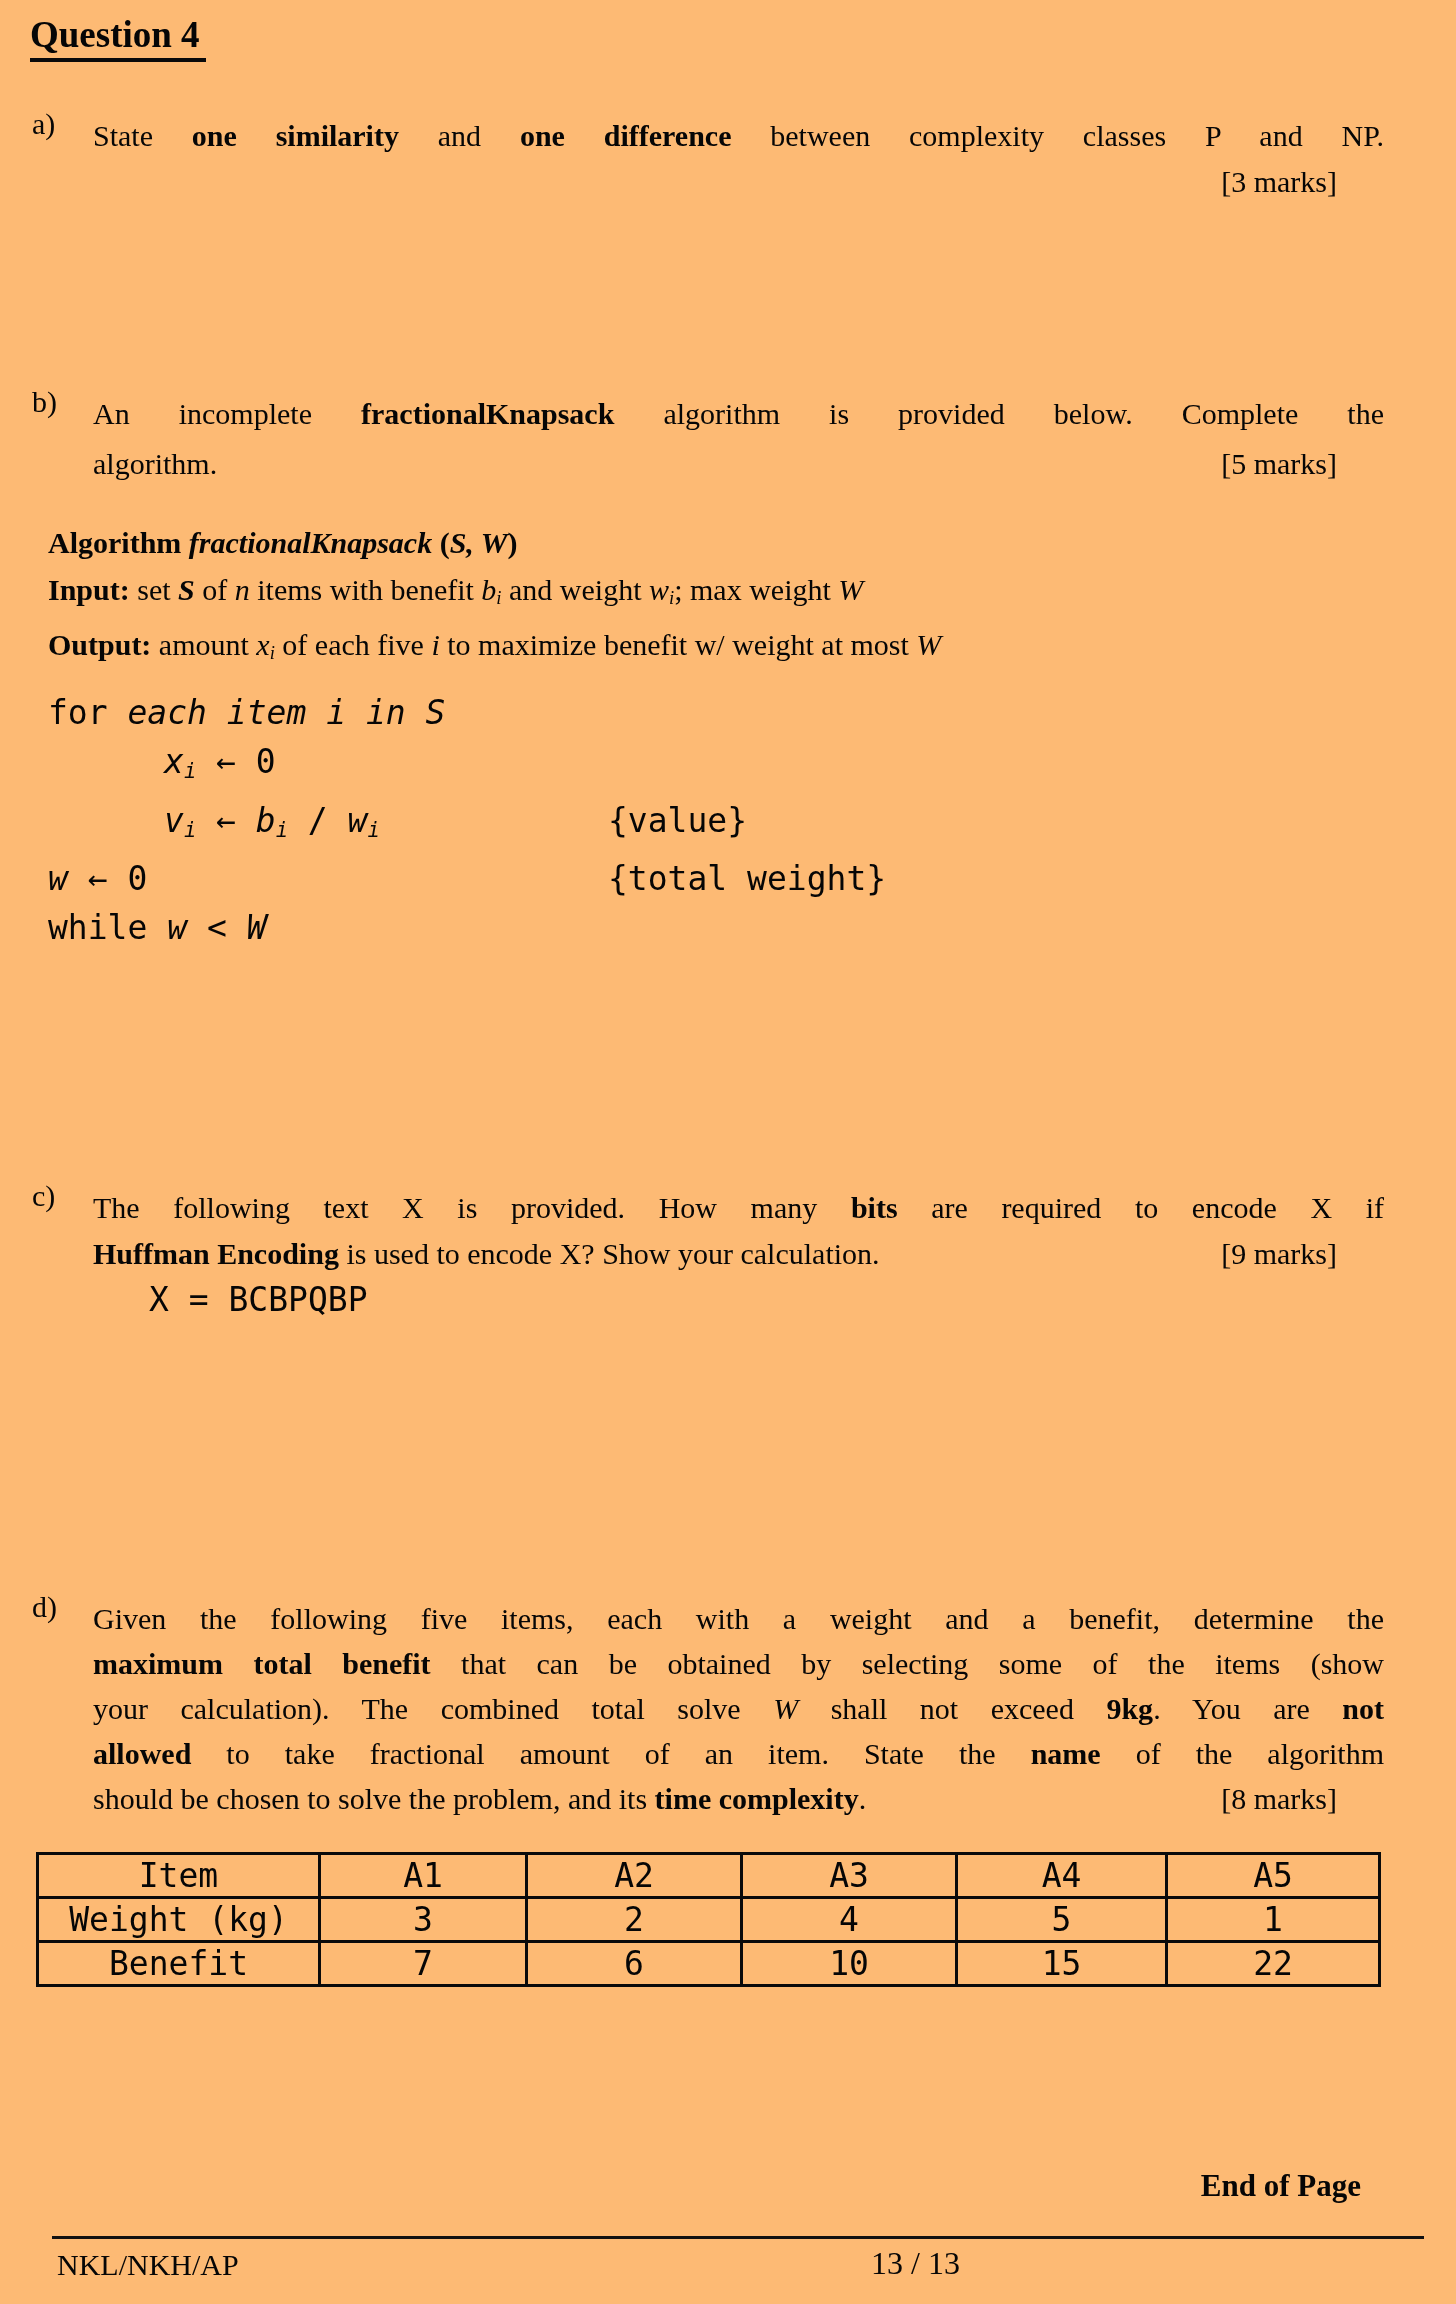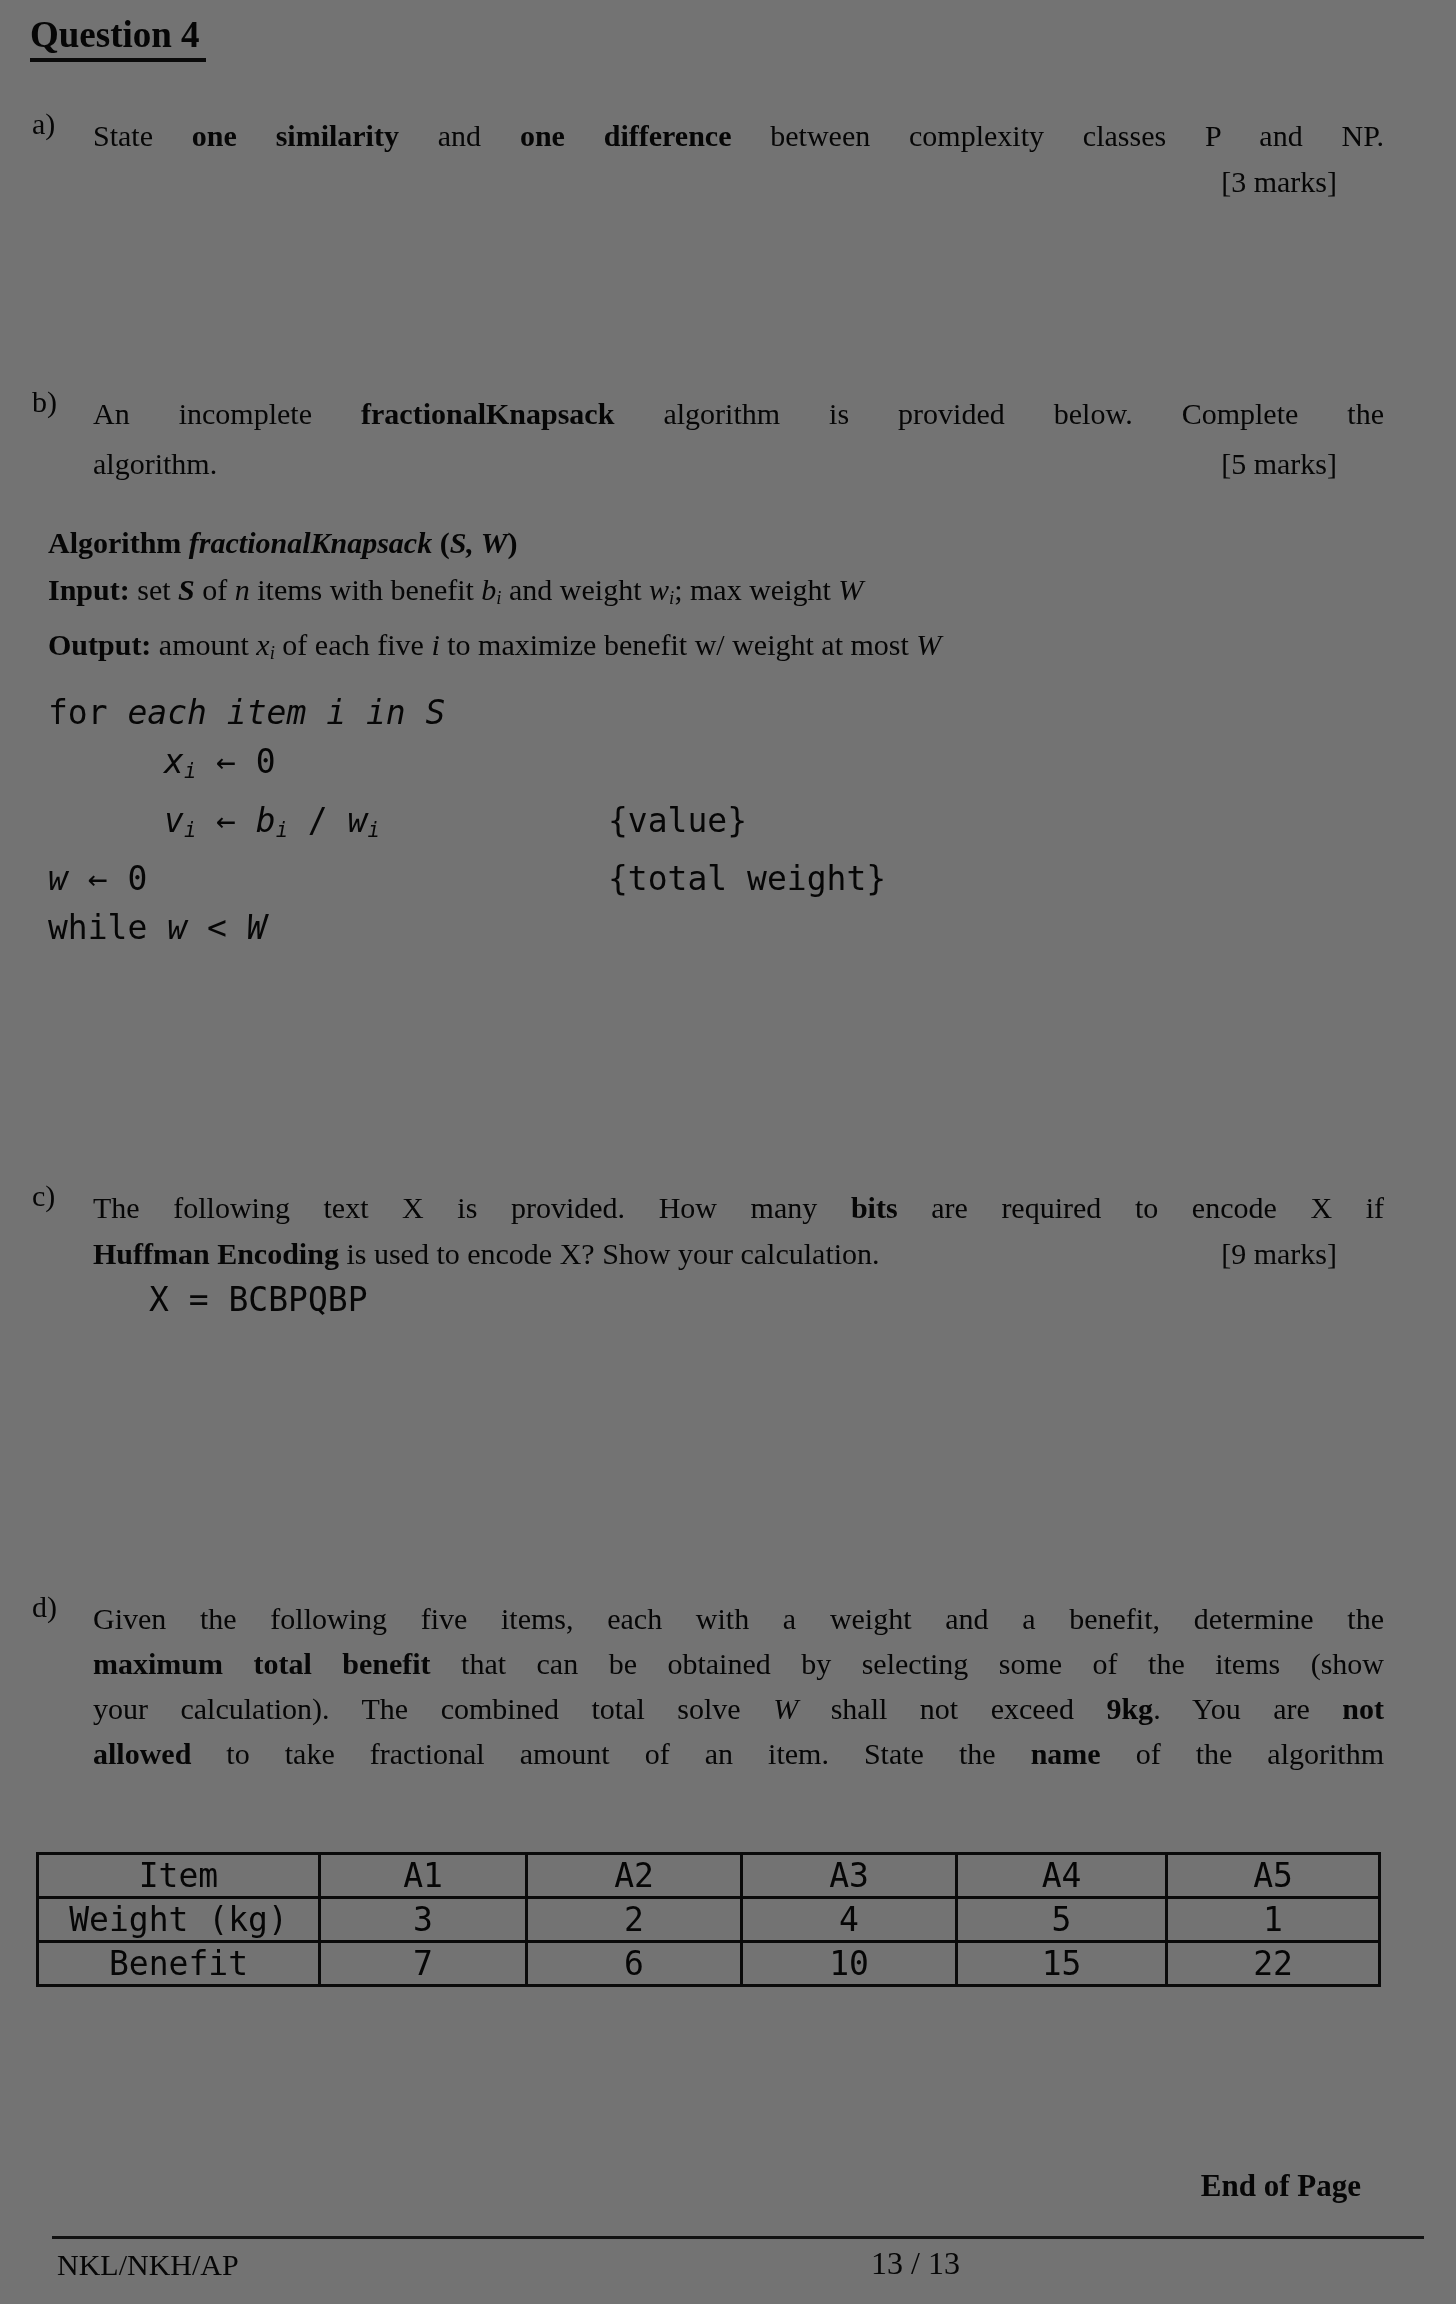--- a/index.html
+++ b/index.html
@@ -1,17 +1,17 @@
 <!DOCTYPE html>
 <html><head>
 <meta charset="utf-8">
 <style>
   html,body { margin:0; padding:0; background:#ffffff; }
   #page {
-    position:relative; width:1456px; height:2304px; background:#737373;
+    position:relative; width:1456px; height:2304px; background:#fdba74;
     color:#060606; font-family:"Liberation Serif", serif; overflow:hidden;
   }
   
   .title {
     position:absolute; left:30px; top:13px;
     font-size:37px; font-weight:bold;
     border-bottom:4px solid #0a0a0a; padding:0 6px 2px 0;
   }
   
   .q { position:absolute; left:30px; width:1365px; font-size:30px; }
@@ -105,20 +105,24 @@
     </div>
   </div>
 
   <div class="q" id="qd">
     <span class="marker">d)</span>
     <div class="body">
       <div class="jl"><span>Given the following five items, each with a weight and a benefit, determine the</span></div>
       <div class="jl"><span class="seg-b">maximum total benefit</span><span> that can be obtained by selecting some of the items (show</span></div>
       <div class="jl"><span>your calculation). The combined total solve </span><span class="seg-i">W</span><span> shall not exceed </span><span class="seg-b">9kg</span><span>. You are </span><span class="seg-b">not</span></div>
       <div class="jl"><span class="seg-b">allowed</span><span> to take fractional amount of an item. State the </span><span class="seg-b">name</span><span> of the algorithm</span></div>
+      <div class="split">
+        <span><span>should be chosen to solve the problem, and its </span><span class="seg-b">time complexity</span><span>.</span></span>
+        <span>[8 marks]</span>
+      </div>
     </div>
   </div>
 
   <table class="tbl">
     <colgroup>
       <col style="width:282px">
         <col style="width:207px">
         <col style="width:215px">
       <col style="width:215px">
         <col style="width:210px">

